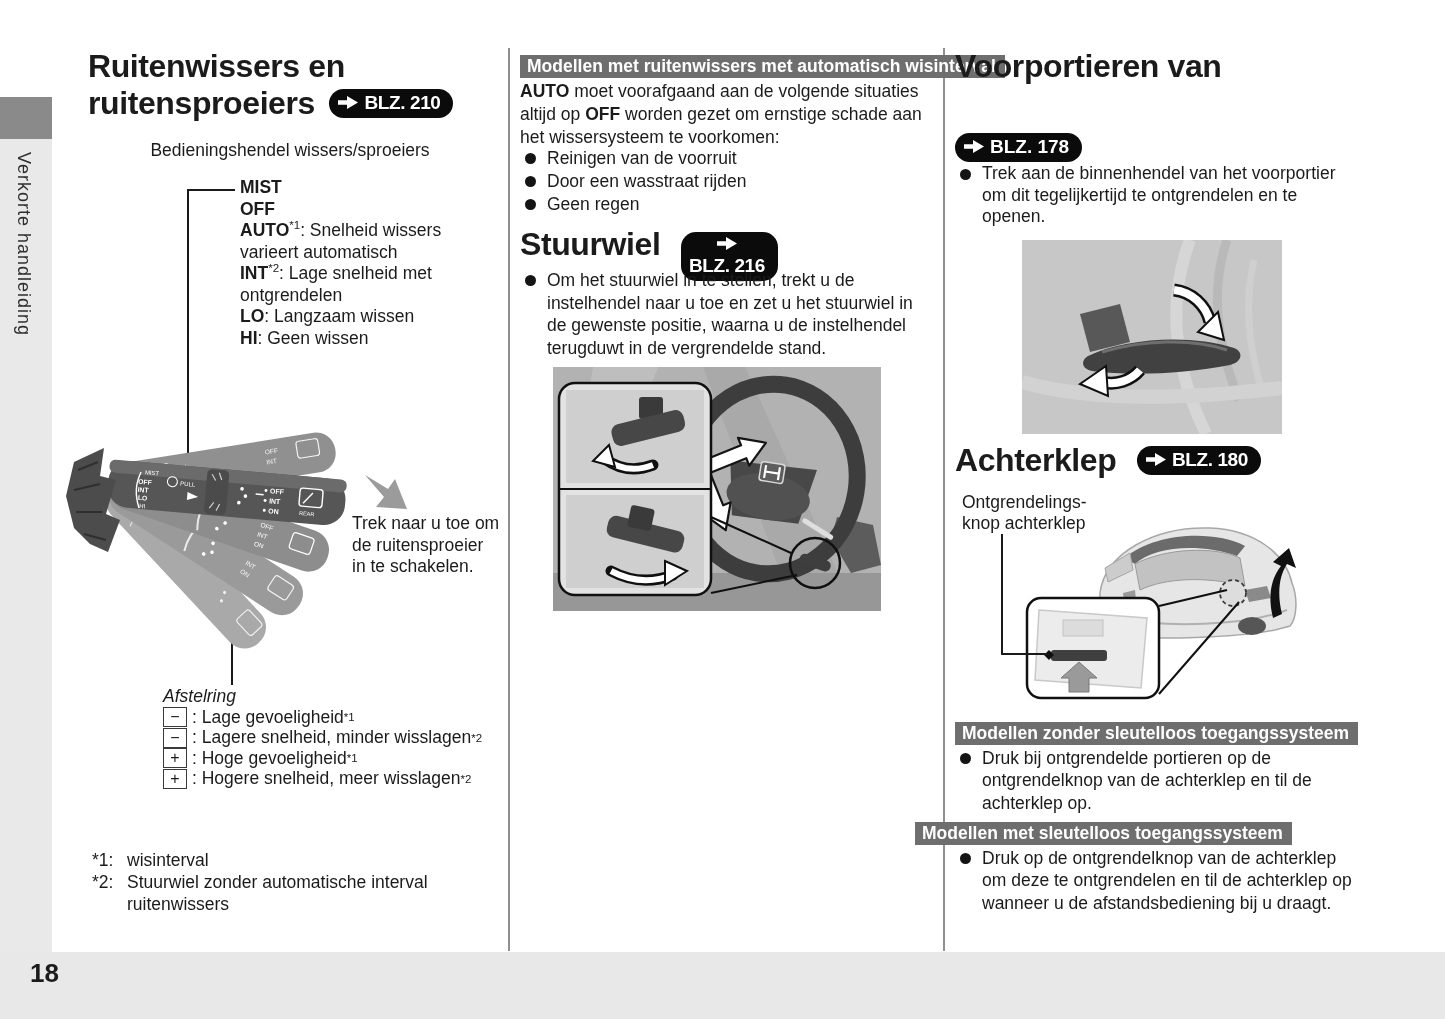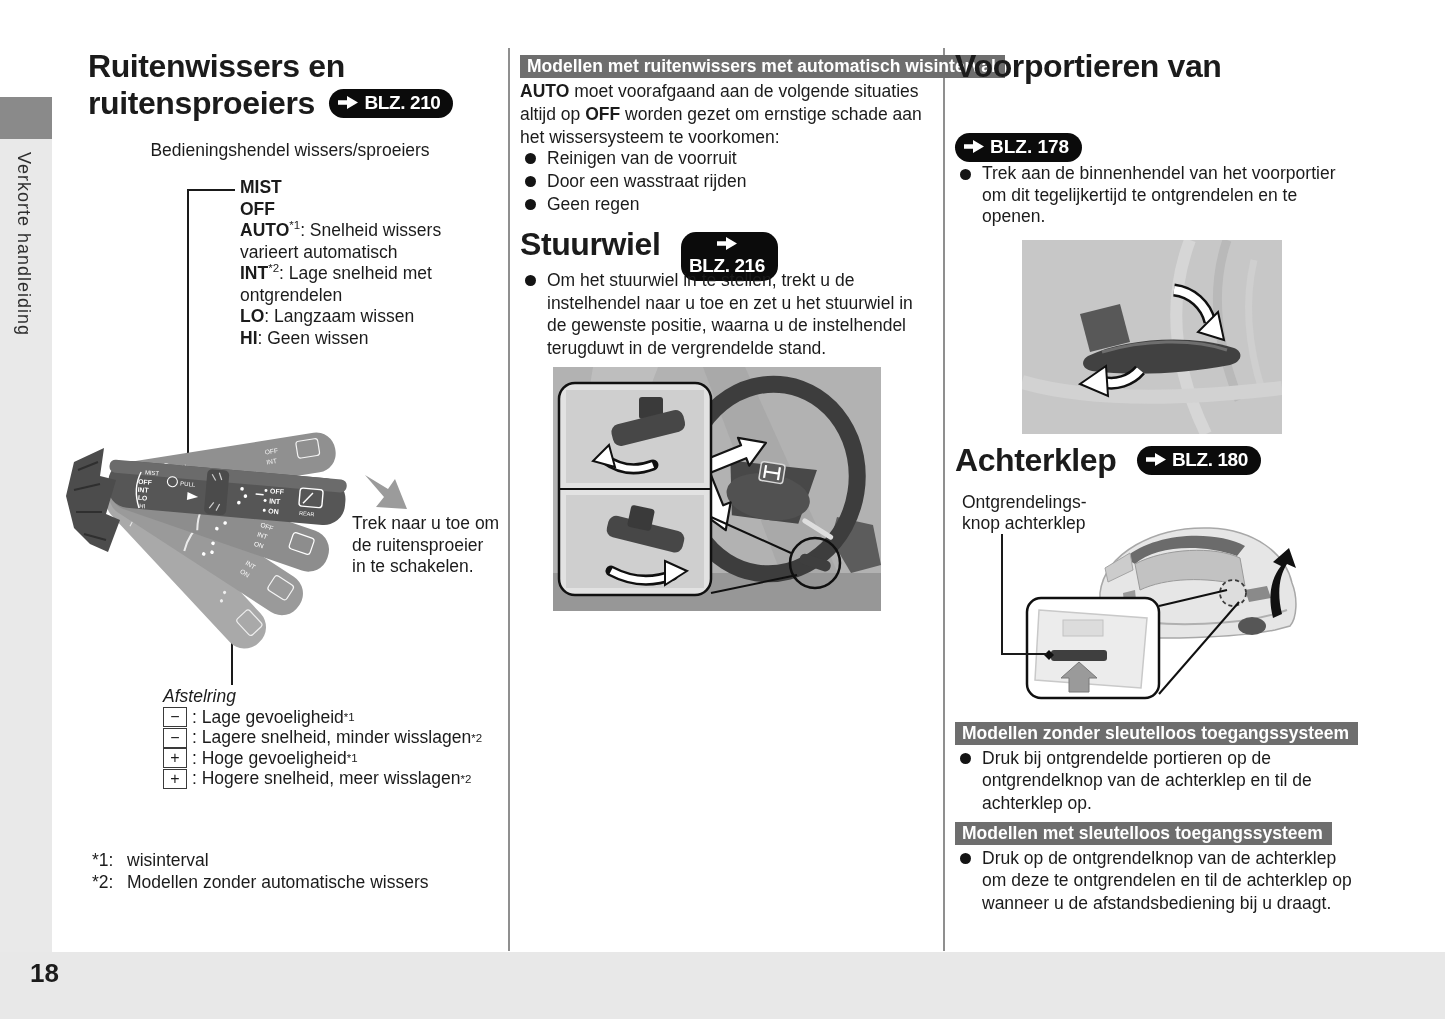--- a/index.html
+++ b/index.html
@@ -204,21 +204,21 @@
     </div>
 </div>
 
 <div class="abs" style="left:92px; top:849px;">
   <div class="fn">
     <span class="m">*1:</span>
     <span><span class="blk">wisinterval</span></span>
   </div>
   <div class="fn">
     <span class="m">*2:</span>
-    <span><span>Modellen zonder automatische wissers</span></span>
+    <span><span>Stuurwiel zonder automatische interval</span><span class="blk">ruitenwissers</span></span>
   </div>
 </div>
 
 <div class="abs graybar" style="left:520px; top:55px;">Modellen met ruitenwissers met automatisch wisinterval</div>
 
 <div class="abs body-text" style="left:520px; top:80px; width:404px; line-height:23px;"><b>AUTO</b><span> moet voorafgaand aan de volgende situaties altijd op </span><b>OFF</b><span> worden gezet om ernstige schade aan het wissersysteem te voorkomen:</span></div>
 
 <div class="abs" style="left:522px; top:147px;">
   <div class="bullet body-text" style="height:23px;">
       <span class="dot"></span>
@@ -369,17 +369,17 @@
 
 <div class="abs vline" style="left:1001px; top:534px; height:120px;"></div>
 <div class="abs hline" style="left:1001px; top:653px; width:46px;"></div>
 
 <div class="abs graybar" style="left:955px; top:722px;">Modellen zonder sleutelloos toegangssysteem</div>
 <div class="bullet abs body-text" style="left:957px; top:747px; width:404px; line-height:22.3px;">
   <span class="dot"></span>
   <span style="width:378px;">Druk bij ontgrendelde portieren op de ontgrendelknop van de achterklep en til de achterklep op.</span>
 </div>
 
-<div class="abs graybar" style="left:955px; top:822px;">Modellen met sleutelloos toegangssysteem</div>
+<div class="abs graybar" style="left:915px; top:822px;">Modellen met sleutelloos toegangssysteem</div>
 <div class="bullet abs body-text" style="left:957px; top:847px; width:404px; line-height:22.3px;">
   <span class="dot"></span>
   <span style="width:380px;">Druk op de ontgrendelknop van de achterklep om deze te ontgrendelen en til de achterklep op wanneer u de afstandsbediening bij u draagt.</span>
 </div>
 
 </body></html>

